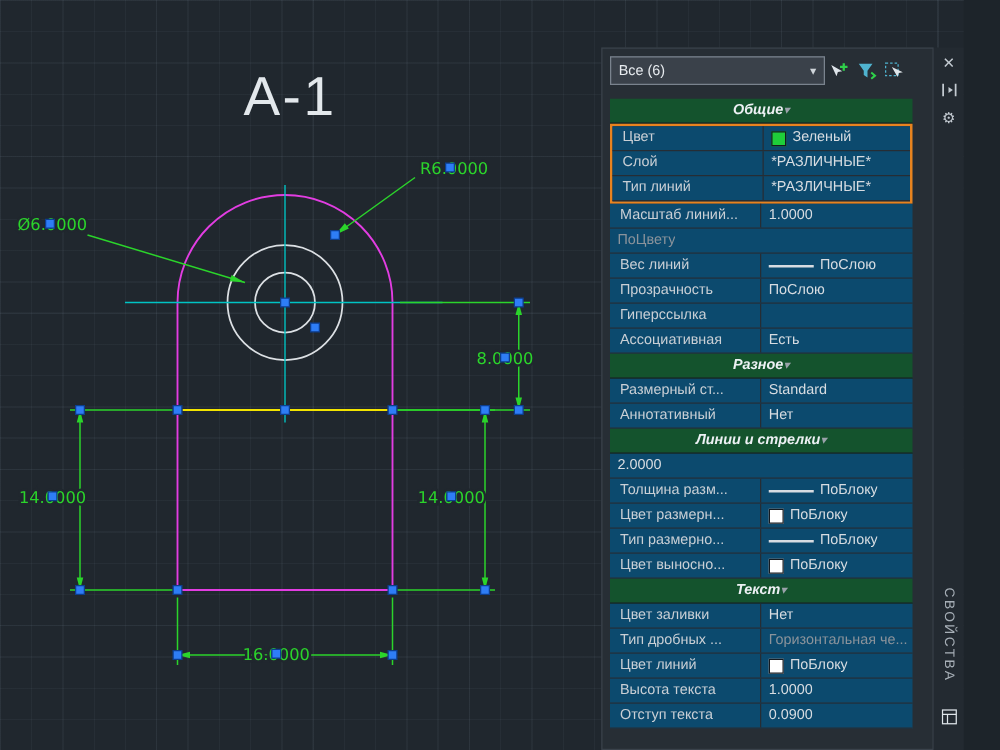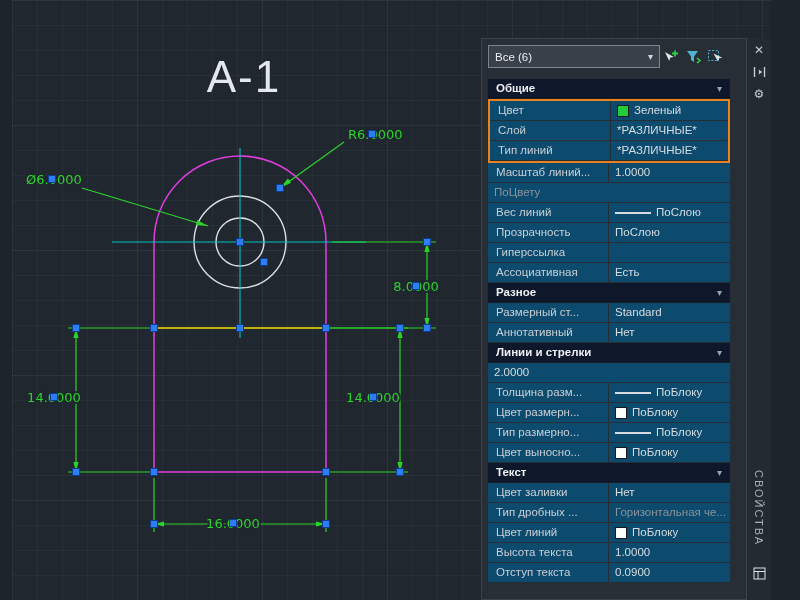--- a/index.html
+++ b/index.html
@@ -10,21 +10,20 @@
   }
   
   .canvas{
     position:absolute;inset:0;
     background-color:#20272e;
     background-image:
       repeating-linear-gradient(to right, rgba(160,180,200,0.05) 0 1px, transparent 1px 25px),
       repeating-linear-gradient(to bottom, rgba(160,180,200,0.05) 0 1px, transparent 1px 25px),
       repeating-linear-gradient(to right, rgba(160,180,200,0.045) 0 1px, transparent 1px 125px),
       repeating-linear-gradient(to bottom, rgba(160,180,200,0.045) 0 1px, transparent 1px 125px);
-    margin-left: 12px;
   }
   .svg-overlay{position:absolute;left:0;top:0;}
   .title-text{fill:#e3e8ec;font-size:44px;letter-spacing:2px;font-family:"Liberation Sans",sans-serif;}
   .magenta{stroke:#e23de2;fill:none;stroke-width:1.5;}
   .wline{stroke:#dce0e4;fill:none;stroke-width:1.4;}
   .cyan{stroke:#00c4c4;stroke-width:1.1;}
   .yellow{stroke:#f2e300;stroke-width:1.7;}
   .dim line{stroke:#2bd42b;stroke-width:1.2;}
   .dim polygon{fill:#2bd42b;}
   .dim text{
@@ -40,23 +39,23 @@
   .selector-row{position:absolute;left:6px;top:6px;display:flex;gap:0;align-items:center;}
   .dropdown{
     width:172px;height:23px;background:#3a414a;border:1px solid #7a838e;
     display:flex;align-items:center;box-sizing:border-box;cursor:default;
   }
   .dropdown .txt{flex:1;padding-left:6px;font-size:11.5px;color:#e8ecf0;white-space:nowrap;overflow:hidden;}
   .dropdown .chev{width:17px;text-align:center;color:#cfd5da;font-size:10px;}
   .icon-btn{width:22px;height:20px;display:flex;align-items:center;justify-content:center;}
   .prop-grid{position:absolute;left:6px;top:40px;width:242px;font-size:11.5px;}
   .sec-header{
-    display:flex;justify-content:space-between;align-items:center;
-    height:19px;line-height:19px;background:#0f172a;color:#edf1f4;
-    font-weight:bold;padding:0 8px 0 8px;border-bottom:1px solid #161c22;
+    display:flex;justify-content:center;align-items:center;
+    height:19px;line-height:19px;background:#14532d;color:#edf1f4;
+    font-weight:bold;padding:0 8px 0 8px;border-bottom:1px solid #161c22;font-style:italic;
   }
   .sec-chev{color:#9aa2aa;font-weight:normal;font-size:10px;}
   .prop-row{display:flex;height:19px;line-height:19px;background:#0c4a6e;border-bottom:1px solid #262d34;color:#d7dce1;}
   .prop-label{
     width:112px;flex:none;padding-left:8px;border-right:1px solid #262d34;
     color:#c9cfd5;overflow:hidden;white-space:nowrap;
   }
   .prop-value{flex:1;padding-left:6px;display:flex;align-items:center;gap:5px;overflow:hidden;white-space:nowrap;}
   .swatch{width:10px;height:10px;flex:none;border:1px solid #141a20;display:inline-block;}
   .line-glyph{width:36px;height:2px;flex:none;background:#d7dce1;display:inline-block;}

